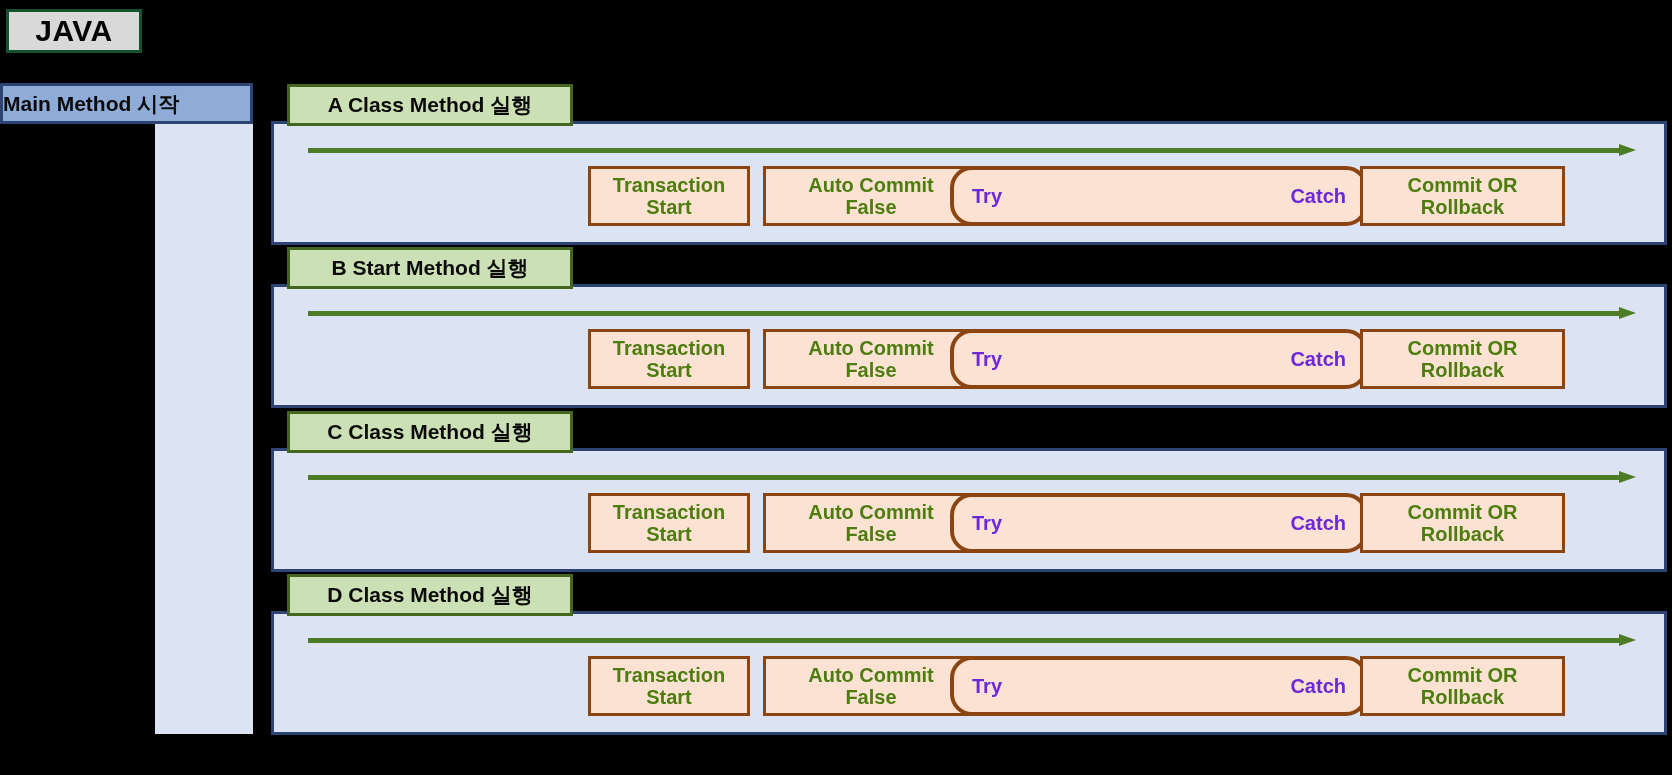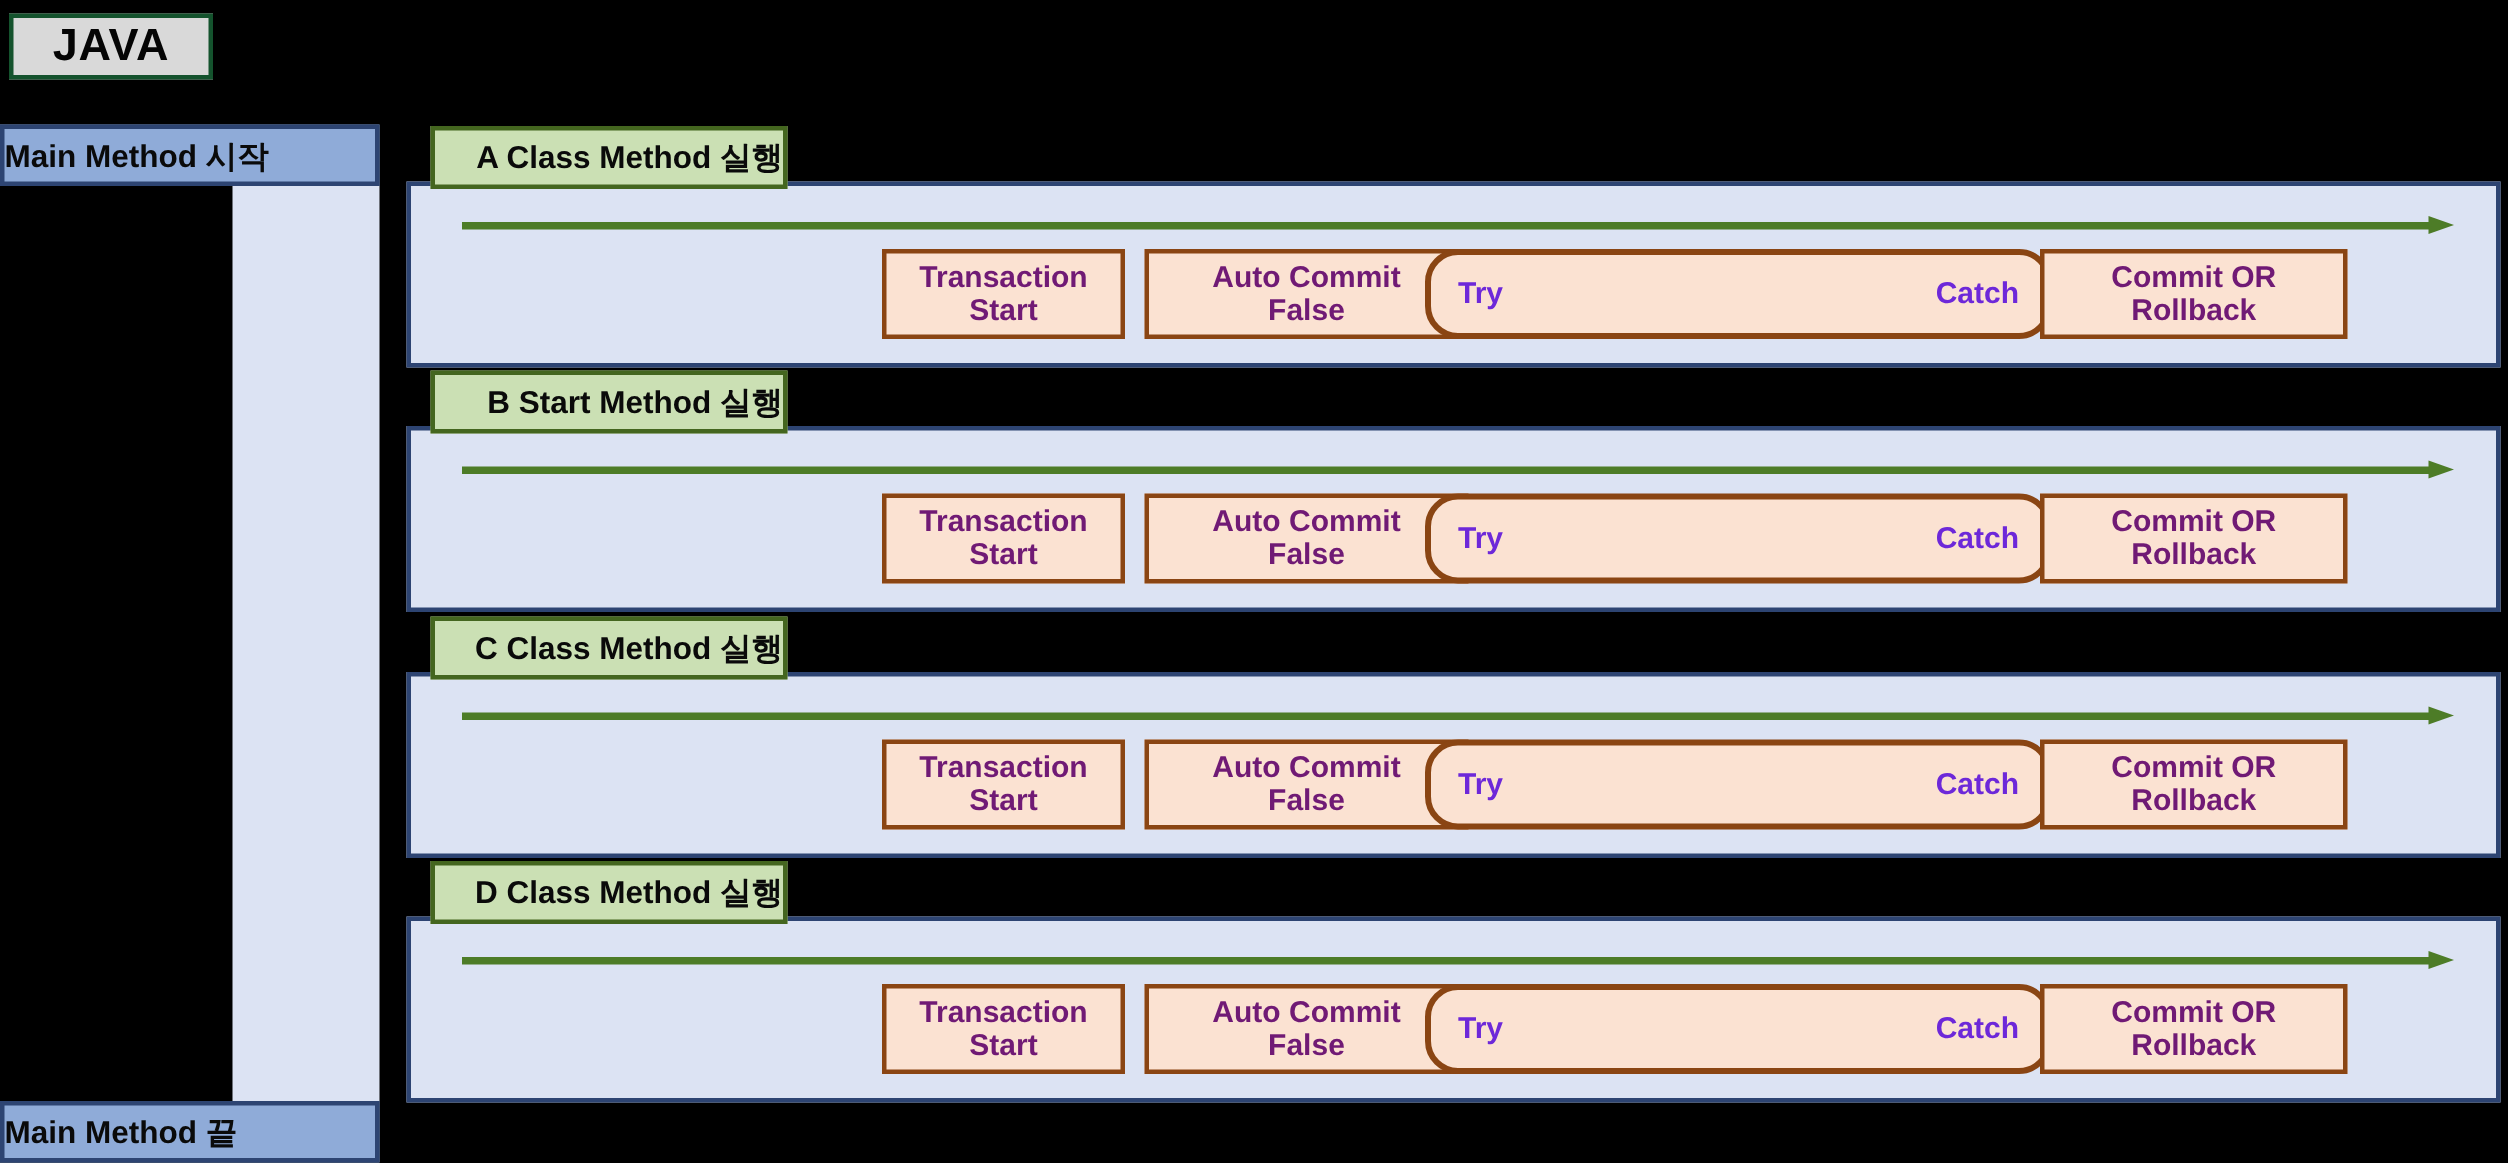--- a/index.html
+++ b/index.html
@@ -71,28 +71,28 @@
     height: 610px;
     background: #dce3f3;
   }
 
   
   .row { position: absolute; left: 0; width: 1672px; }
 
   .class-tag {
     position: absolute;
     left: 287px;
-    width: 238px;
+    width: 286px;
     height: 42px;
     background: #cbe0b4;
     border: 3px solid #44661f;
     box-sizing: border-box;
     display: flex;
     align-items: center;
-    justify-content: flex-end;
+    justify-content: center;
     z-index: 4;
   }
   .class-tag .label {
     font-size: 21px;
     font-weight: 700;
     color: #0a0a0a;
   }
 
   .panel {
     position: absolute;
@@ -140,21 +140,21 @@
     box-sizing: border-box;
     display: flex;
     align-items: center;
     justify-content: center;
     z-index: 3;
     text-align: center;
   }
   .step .label {
     font-size: 20px;
     font-weight: 700;
-    color: #701a75;
+    color: #4d7c0f;
     line-height: 1.12;
     white-space: pre-line;
   }
 
   .step-tx     { left: 314px;  top: 42px; width: 162px; height: 60px; }
   .step-ac     { left: 489px;  top: 42px; width: 216px; height: 60px; }
   .step-commit { left: 1086px; top: 42px; width: 205px; height: 60px; }
 
   .trycatch {
     position: absolute;
@@ -183,23 +183,20 @@
 
 <div id="java-chip">
   <span class="label">JAVA</span>
 </div>
 
 <div id="main-col">
   <div id="main-stem"></div>
   <div class="main-bar" id="main-start">
     <span class="label">Main Method 시작</span>
   </div>
-  <div class="main-bar" id="main-end">
-    <span class="label">Main Method 끝</span>
-  </div>
 </div>
 
 <div class="row">
   <div class="class-tag" style="top:84px">
     <span class="label">A Class Method 실행</span>
   </div>
   <div class="panel" style="top:121px; height:124px">
     <div class="flow-arrow">
       <div class="shaft"></div>
       <div class="head"></div>

